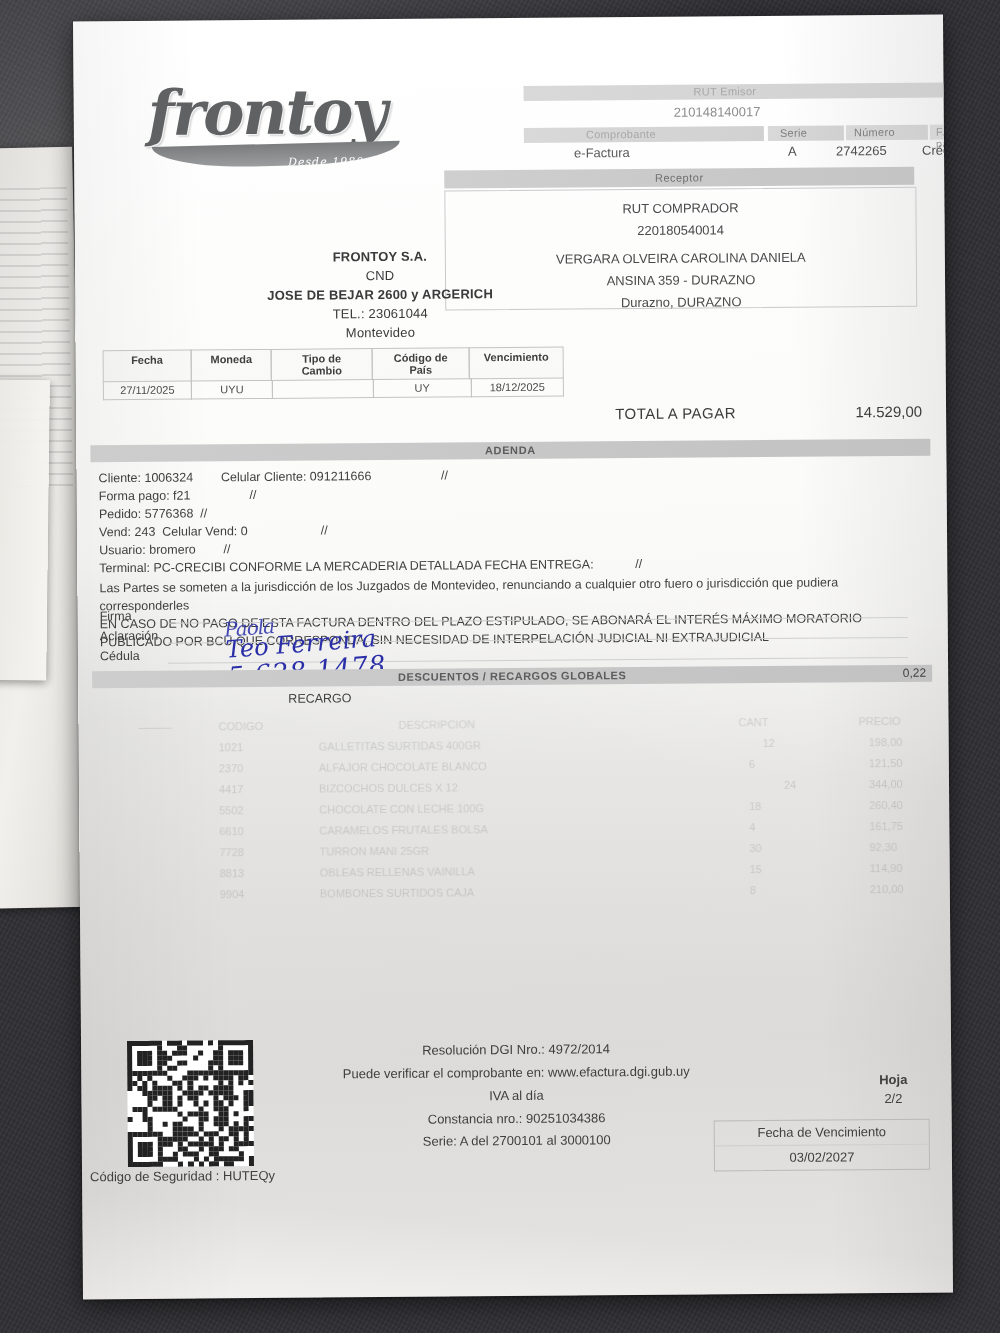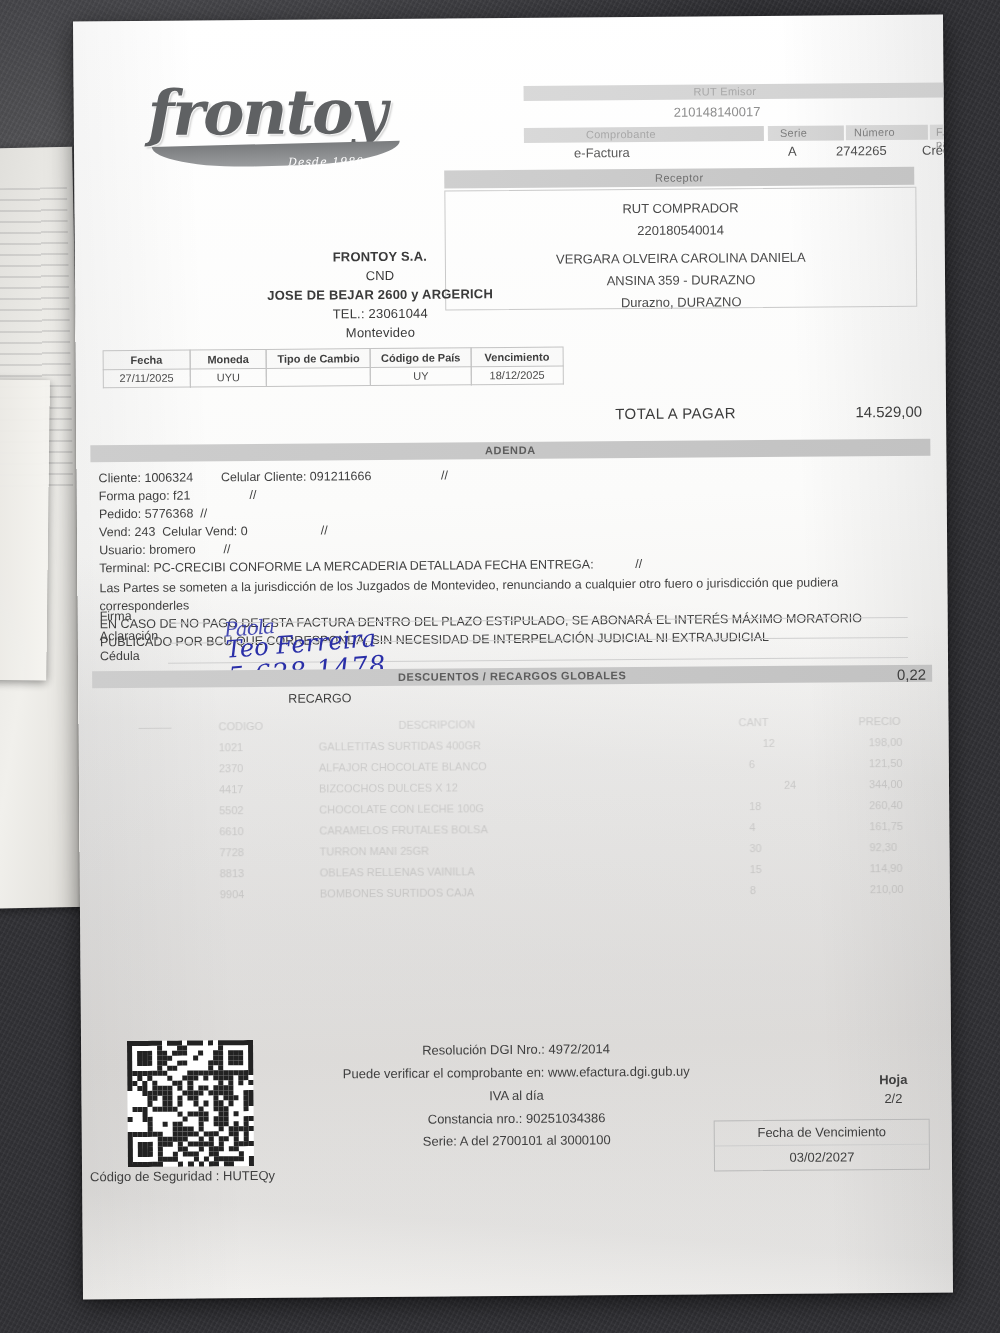--- a/index.html
+++ b/index.html
@@ -148,21 +148,21 @@
   #receptor-box { position: absolute; left: 370px; top: 172px; width: 470px; height: 118px; border: 1px solid #c9c9c9; }
   #receptor-box div { text-align: center; font-size: 13px; color: #4a4a4a; line-height: 22px; }
 
   
   #fecha-table { position: absolute; left: 28px; top: 330px; width: 460px; }
   #fecha-table .row { display: flex; }
   #fecha-table .cell {
     border: 1px solid #c4c4c4;
     margin-left: -1px; margin-top: -1px;
     font-size: 11px; color: #555;
-    padding: 3px 2px;
+    padding: 3px 14px;
     text-align: center;
   }
   #fecha-table .head .cell { font-weight: bold; color:#3f3f3f; background: rgba(0,0,0,0.012); }
   .w1 { width: 84px; } .w2 { width: 74px; } .w3 { width: 102px; } .w4 { width: 98px; } .w5 { width: 90px; }
   #fecha-table .body .cell { border-top: none; color:#4a4a4a; }
 
   
   #total-label { position: absolute; right: 210px; top: 388px; font-size: 15px; color: #3c3c3c; letter-spacing: .5px;}
   #total-value { position: absolute; right: 24px; top: 388px; font-size: 15px; color: #3c3c3c; }
 
@@ -189,21 +189,21 @@
   #hw1 { font-size: 20px; font-style: italic; letter-spacing: -1px; opacity:.85;}
   #hw2 { font-size: 24px; font-style: italic; margin-top: -6px; }
   #hw3 { font-size: 26px; font-style: italic; margin-top: -2px; letter-spacing: 1px;}
 
   
   #desc-bar {
     position: absolute; left: 14px; top: 650px; width: 840px; height: 17px;
     background: linear-gradient(90deg,#cdcdcd,#c2c2c2);
   }
   #desc-bar span { display:block; text-align:center; font-size:11px; font-weight:bold; color:#5d5d5d; line-height:17px; letter-spacing:.5px;}
-  #desc-value { position:absolute; right: 22px; top: 651px; font-size: 15px; color:#3f3f3f;}
+  #desc-value { position:absolute; right: 22px; top: 651px; font-size: 12px; color:#3f3f3f;}
   #desc-row { position:absolute; left: 210px; top: 672px; font-size: 12.5px; color:#3f3f3f; }
 
   
   #ghost {
     position: absolute;
     left: 20px; top: 700px; width: 830px; height: 320px;
     opacity: 0.19;
     color: #555;
     font-size: 11px;
     filter: blur(0.4px);

